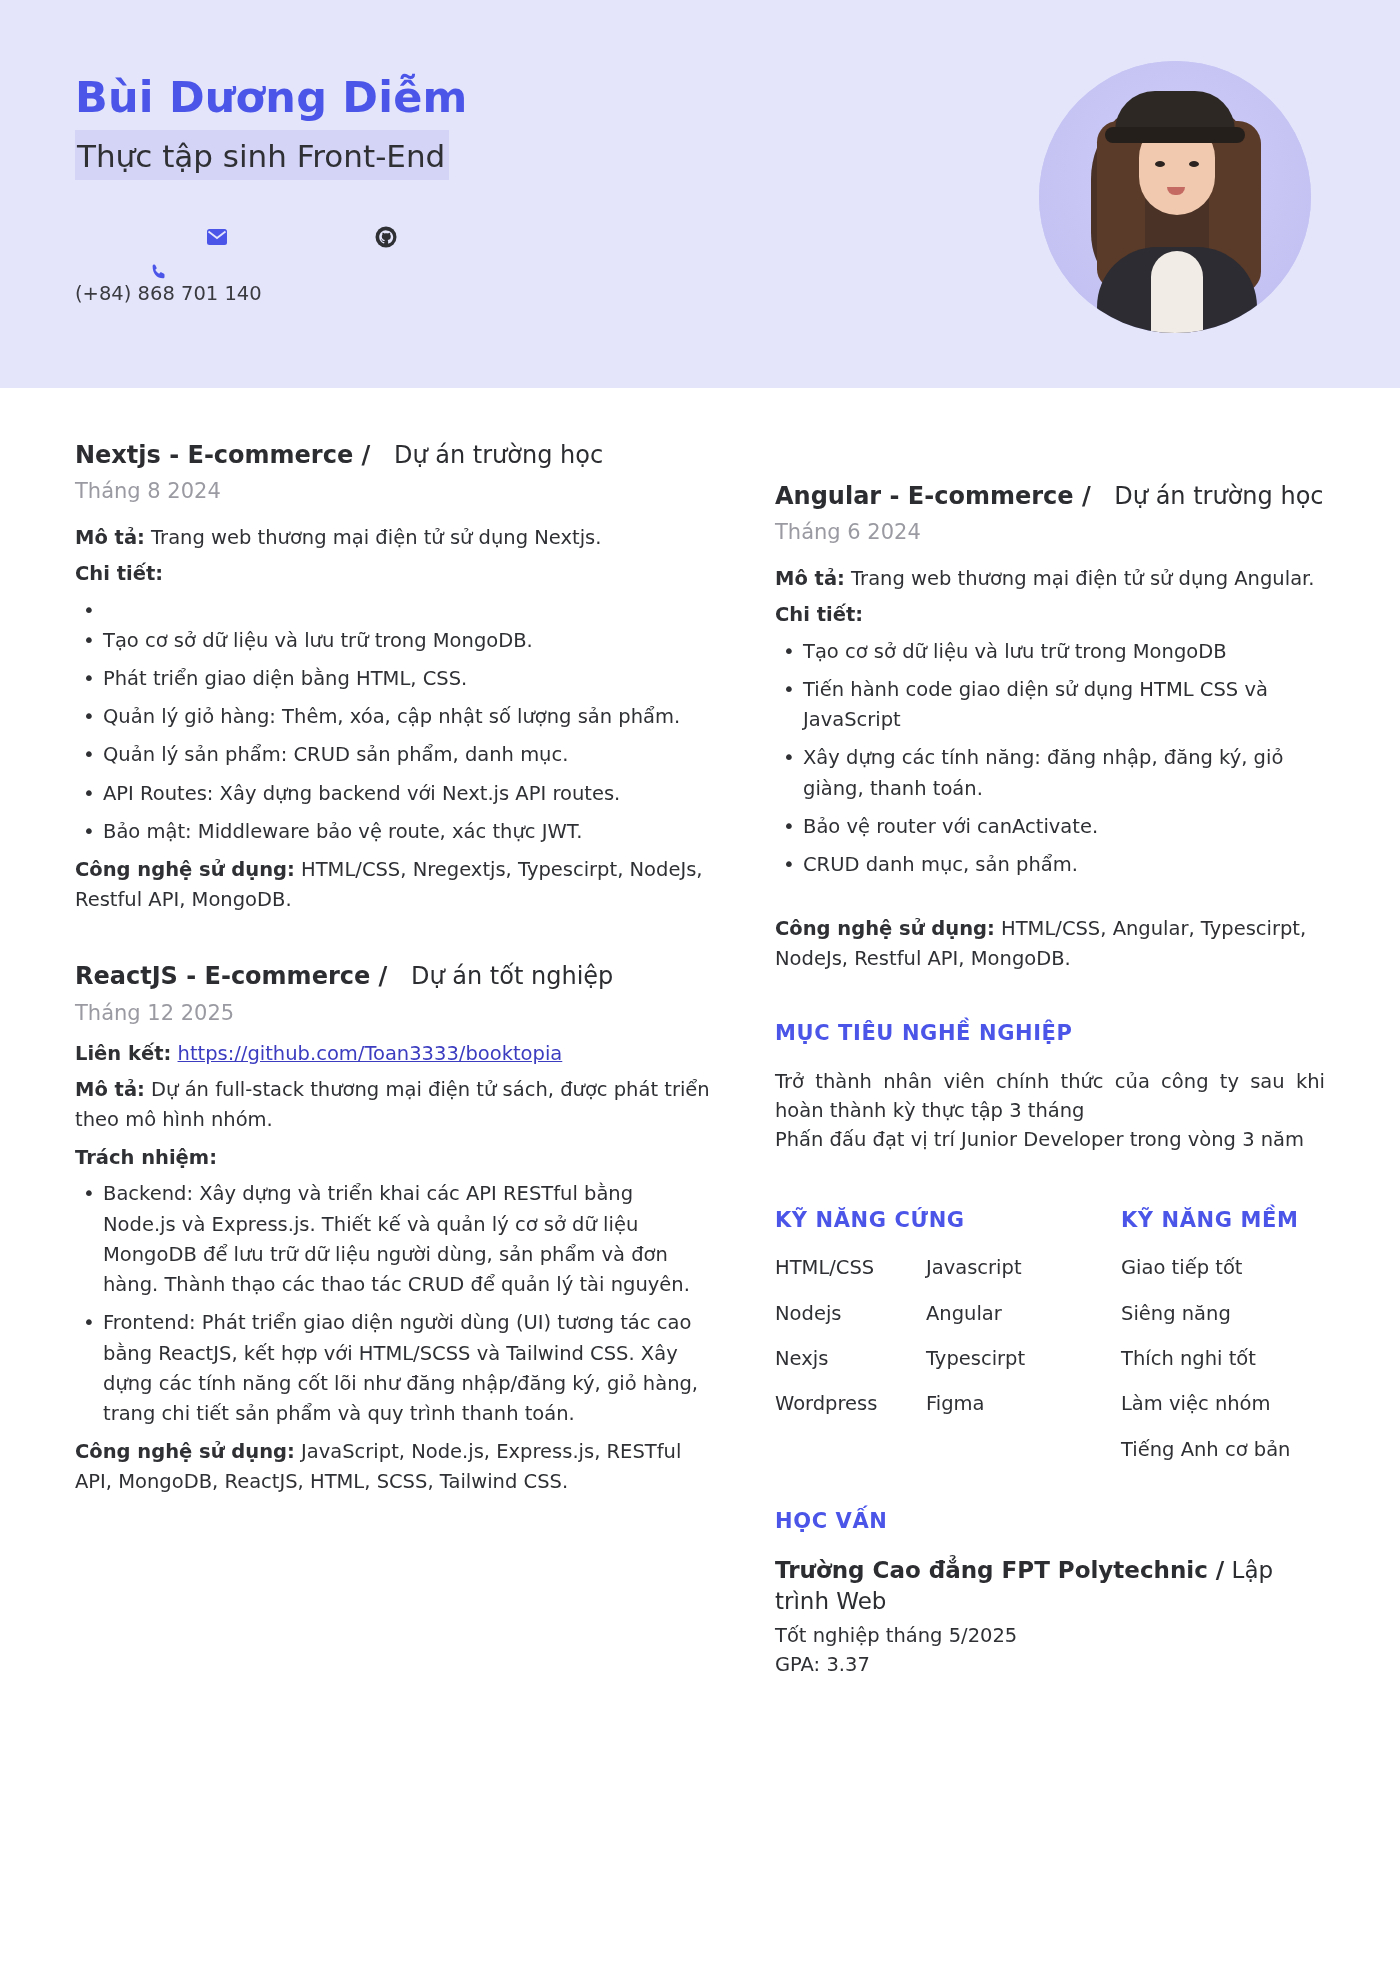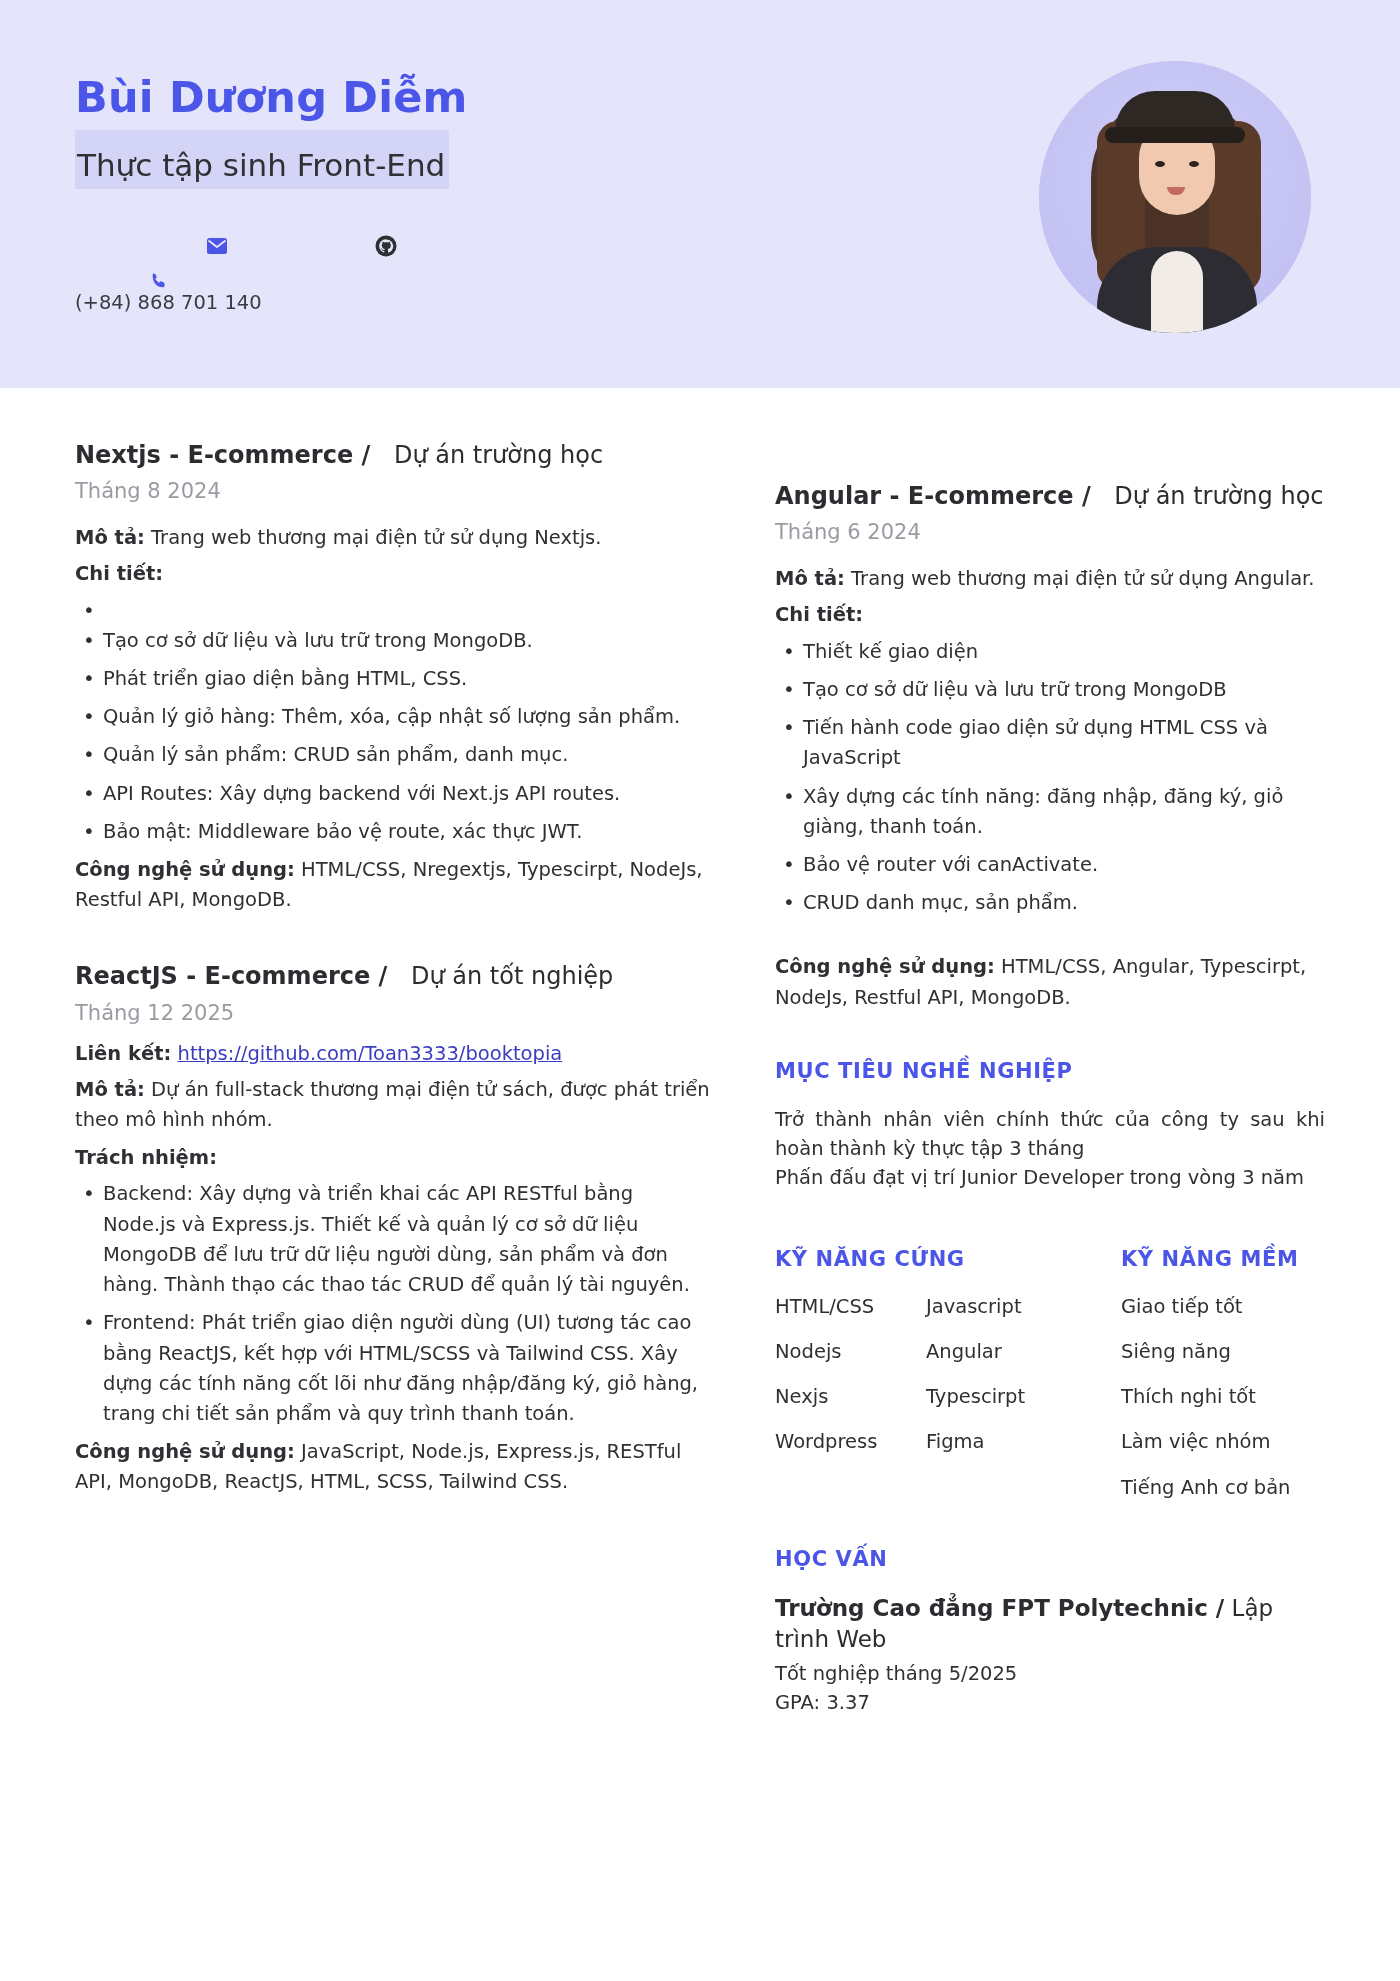--- a/index.html
+++ b/index.html
@@ -32,21 +32,21 @@
     color: #4b55e8;
     letter-spacing: 0.2px;
     line-height: 1.15;
   }
   .role-wrap { margin-top: 8px; display: inline-block; }
   .role {
     font-size: 31px;
     color: #2f3034;
     background: #d3d4f6;
     display: inline-block;
-    padding: 15px 4px 3px 2px;
+    padding: 6px 4px 3px 2px;
     line-height: 1.3;
   }
   .contacts { margin-top: 46px; }
   .contact-row {
     display: flex;
     align-items: center;
     margin-bottom: 14px;
   }
   .contact-item {
     display: flex;
@@ -316,21 +316,20 @@
       <div style="margin-top:41px">
         <div class="job-title">
           <b>Angular - E-commerce /</b><span class="light"> Dự án trường học</span>
         </div>
         <div class="job-date">Tháng 6 2024</div>
         <p class="block">
           <b>Mô tả:</b><span> Trang web thương mại điện tử sử dụng Angular.</span>
         </p>
         <p class="block"><b>Chi tiết:</b></p>
         <ul class="bullets">
-          <li>Thiết kế giao diện</li>
           <li>Tạo cơ sở dữ liệu và lưu trữ trong MongoDB</li>
           <li>Tiến hành code giao diện sử dụng HTML CSS và JavaScript</li>
           <li>Xây dựng các tính năng: đăng nhập, đăng ký, giỏ giàng, thanh toán.</li>
           <li>Bảo  vệ router với canActivate.</li>
           <li>CRUD danh mục, sản phẩm.</li>
         </ul>
         <div class="spacer-22"></div>
         <div class="tech">
           <b>Công nghệ sử dụng:</b><span> HTML/CSS, Angular, Typescirpt, NodeJs, Restful API, MongoDB.</span>
         </div>

